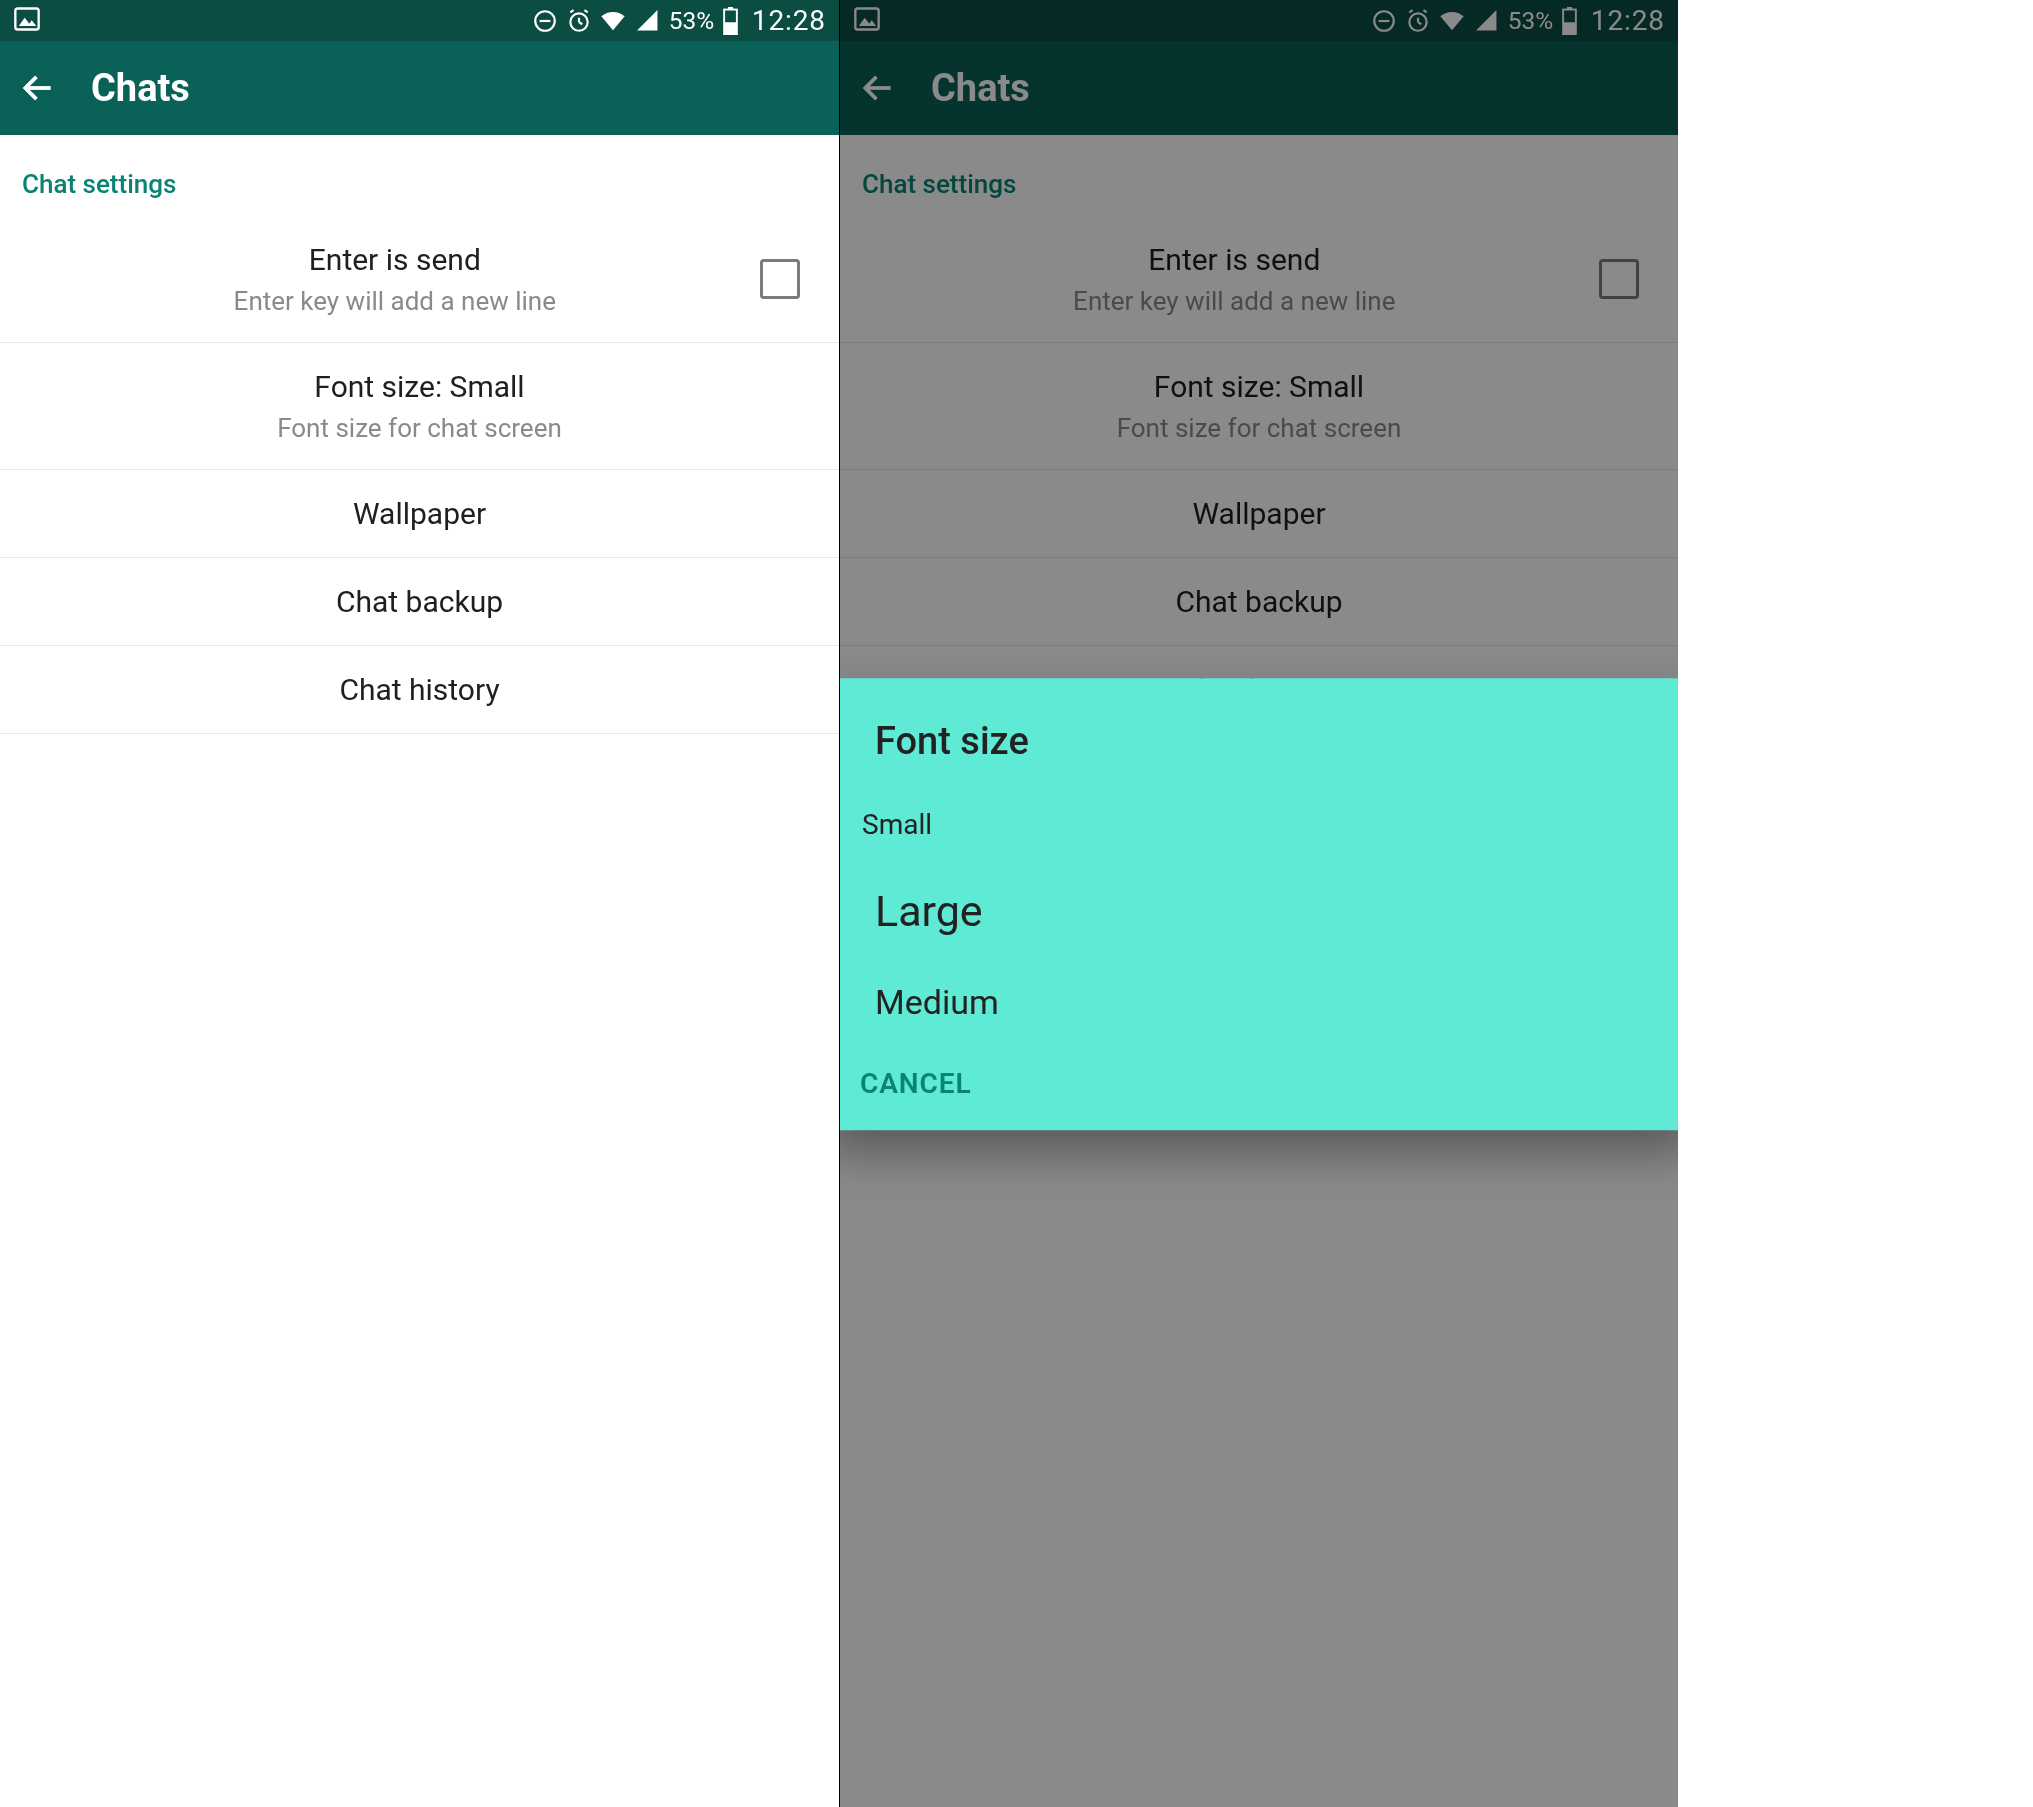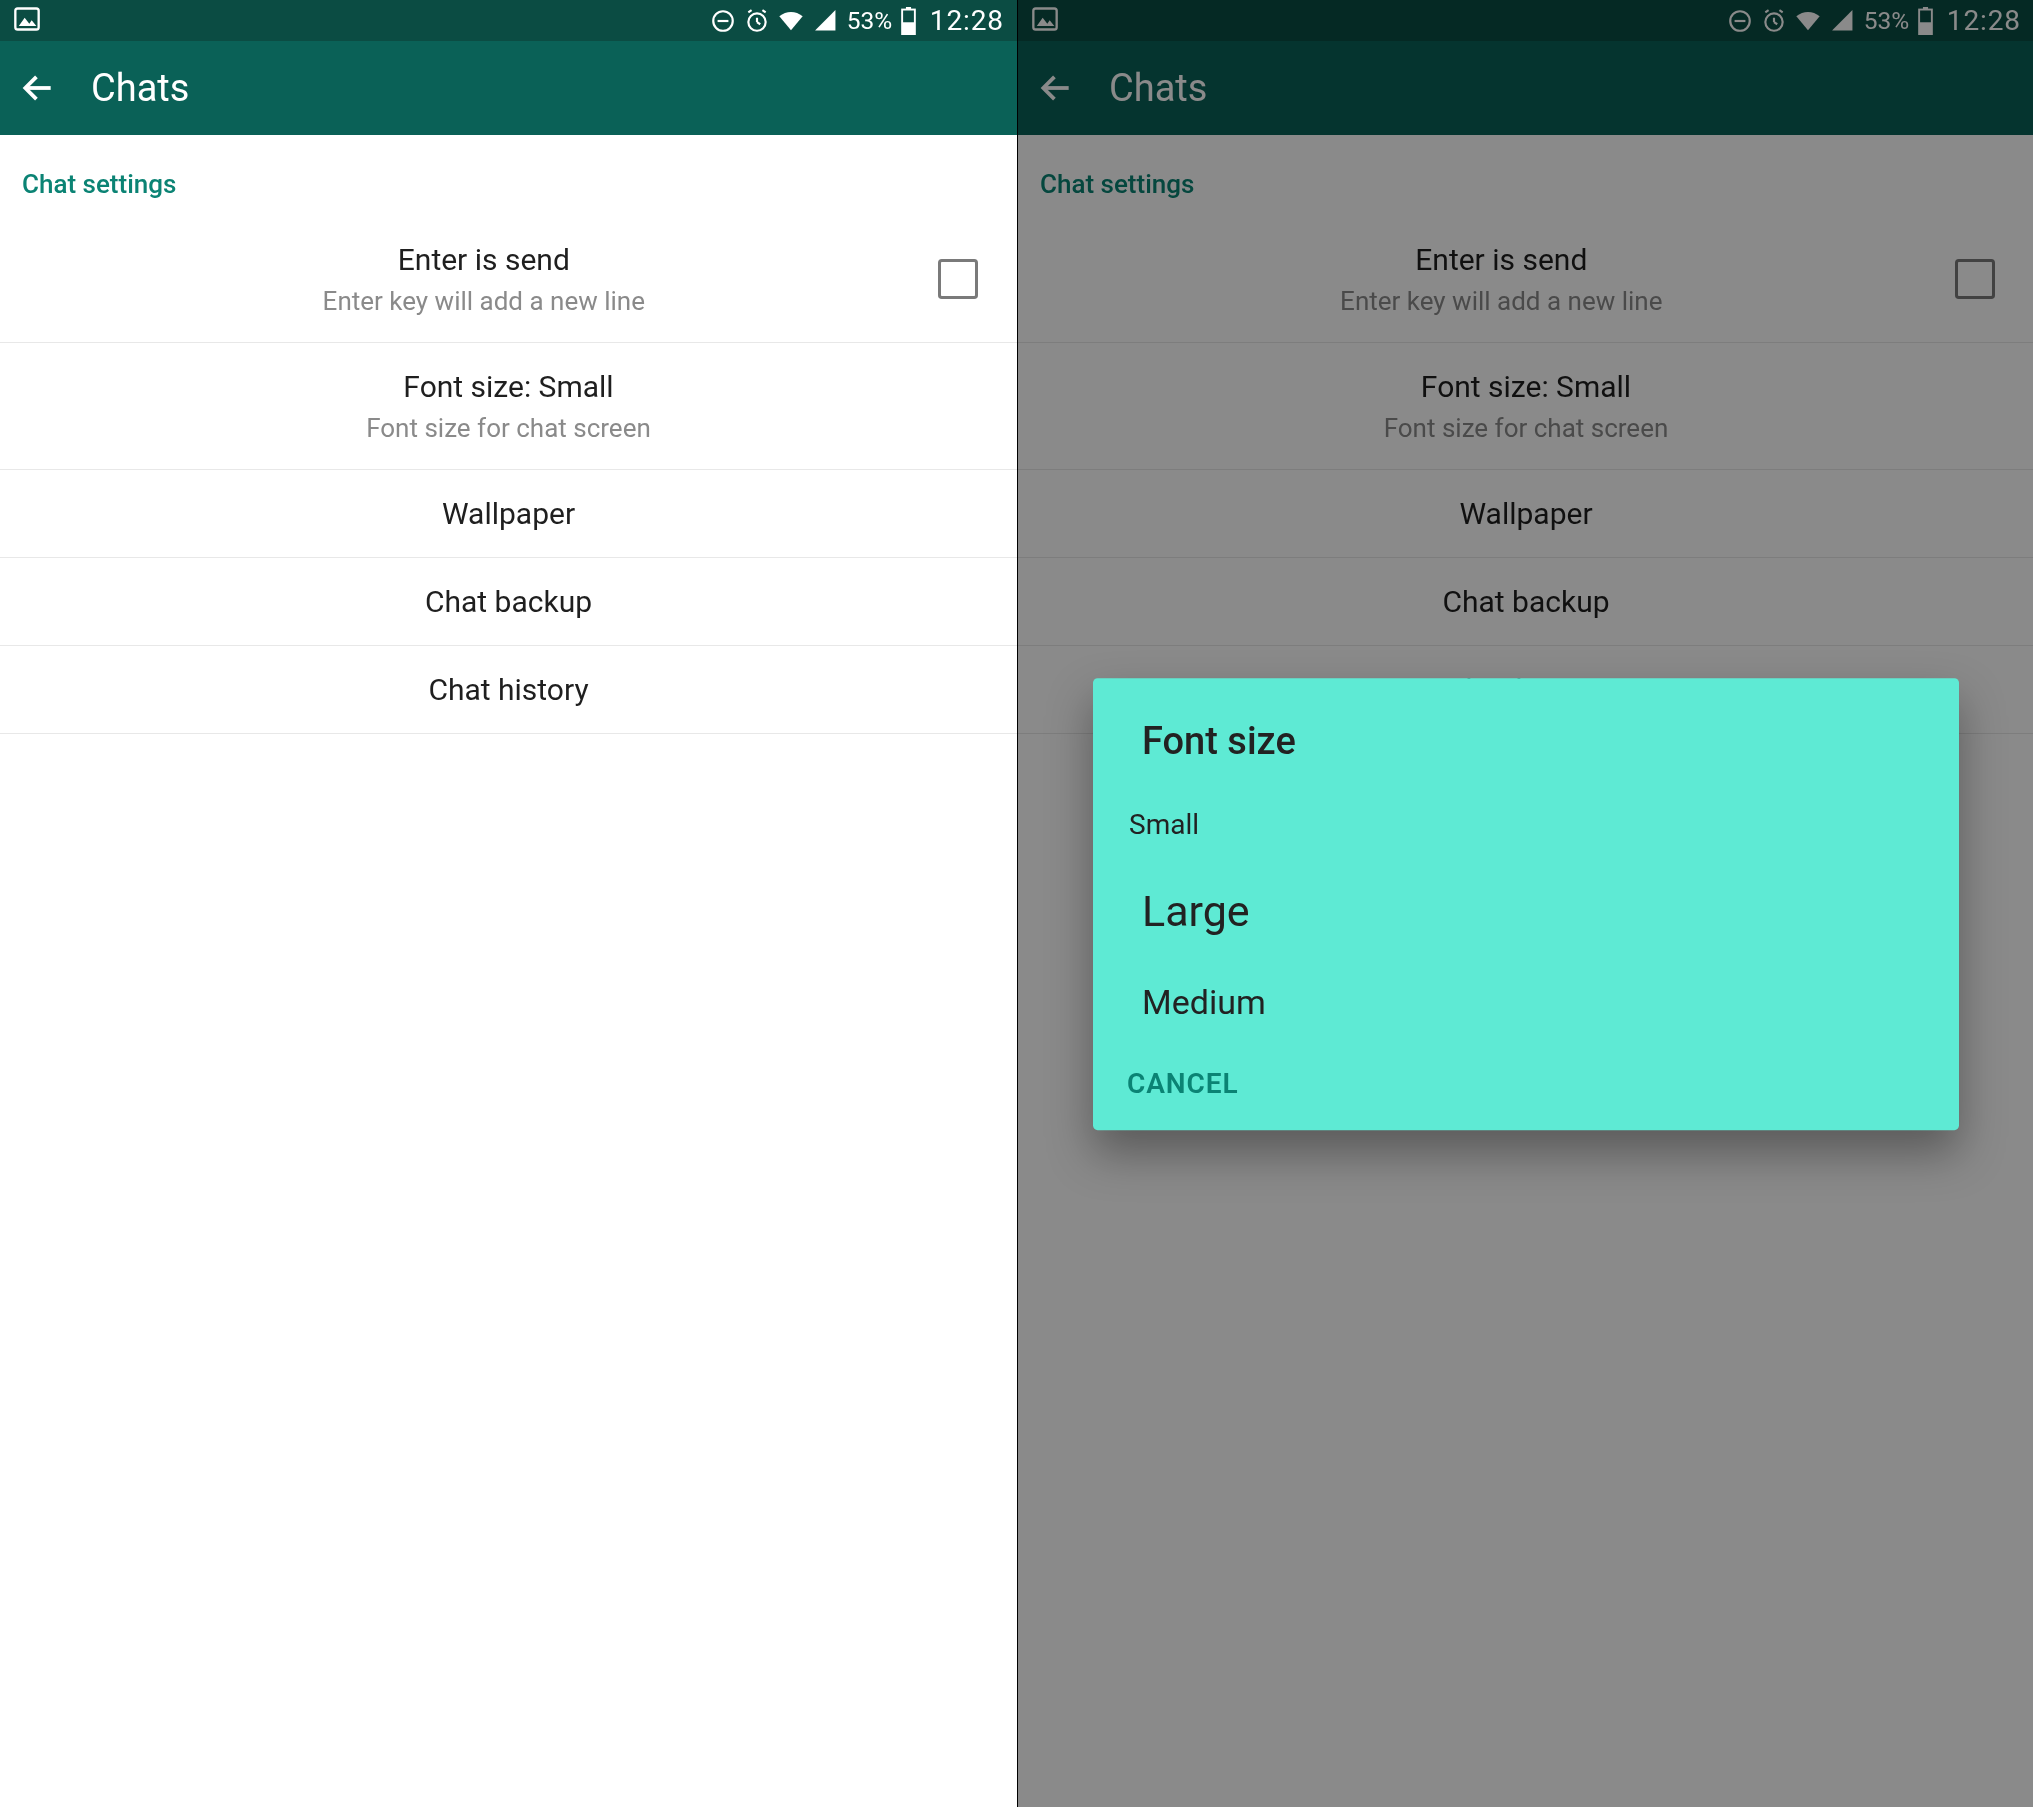--- a/index.html
+++ b/index.html
@@ -8,21 +8,21 @@
       box-sizing: border-box;
       font-family: Roboto, -apple-system, BlinkMacSystemFont, "Segoe UI", Helvetica, Arial, sans-serif;
     }
     body {
       display: flex;
       width: 2034px;
       height: 1808px;
       background: #fff;
     }
     .phone {
-      width: 1017px;
+      width: 839px;
       height: 1808px;
       position: relative;
       background: #fff;
       overflow: hidden;
     }
     .phone.right {
       border-left: 0.9px solid #000;
     }
     
     .statusbar {
@@ -55,21 +55,21 @@
       background: #0a6157;
       display: flex;
       align-items: center;
       padding: 0 19px;
       gap: 34px;
     }
     .appbar .back svg { display:block; }
     .appbar .title {
       color: #fff;
       font-size: 38px;
-      font-weight: 400;
+      font-weight: 700;
     }
 
     
     .section-label {
       color: #0b8374;
       font-size: 26px;
       font-weight: 500;
       padding: 34px 30px 17px 22px;
     }
     .item {

